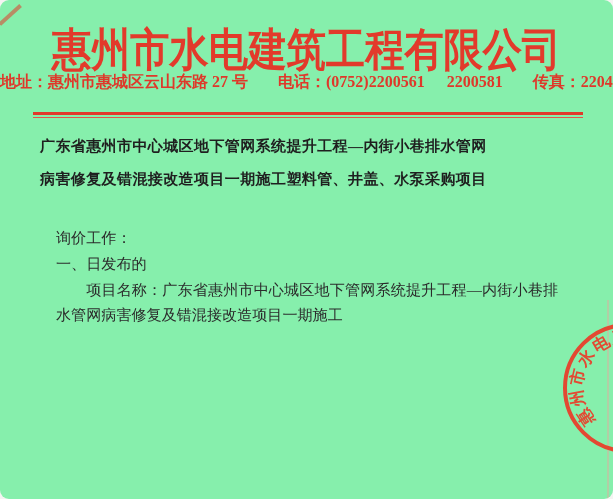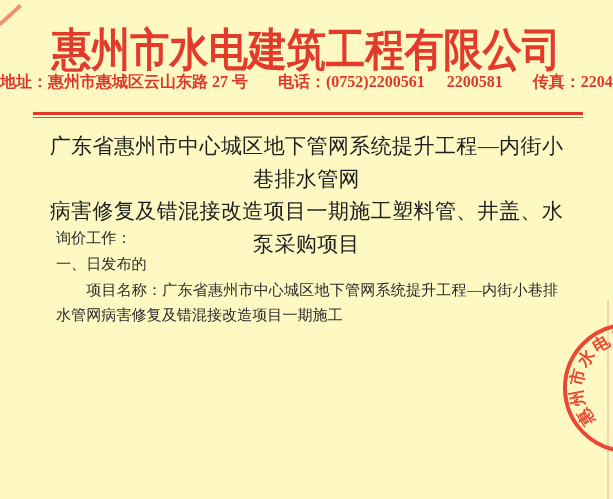--- a/index.html
+++ b/index.html
@@ -3,21 +3,21 @@
 <meta charset="utf-8">
 <style>
   html,body{margin:0;padding:0;}
   body{
     width:613px;height:499px;
     background:#f4f4f2;
     font-family:"Liberation Serif","DejaVu Serif",serif;
   }
   .page{
     position:relative;width:613px;height:499px;
-    background:#fef9c3;overflow:hidden;
+    background:#86efac;overflow:hidden;border-radius:9px;
   }
   
   .company-name{
     position:absolute;top:24px;left:0;width:613px;
     text-align:center;
     font-size:45px;font-weight:700;line-height:52px;
     color:#e23a2b;
     transform:scaleX(0.87);transform-origin:50% 50%;
     letter-spacing:0px;white-space:nowrap;
   }
@@ -32,22 +32,22 @@
     position:absolute;top:112px;left:33px;width:550px;height:2.6px;
     background:#e0392b;
   }
   .rule-thin{
     position:absolute;top:116.6px;left:33px;width:550px;height:1.4px;
     background:#e4554a;
   }
   
   .doc-title{
     position:absolute;top:130px;left:40px;width:533px;
-    text-align:center;color:#1f1f1f;
-    font-size:21px;font-weight:400;line-height:32.5px;
+    text-align:left;color:#1f1f1f;
+    font-size:15px;font-weight:700;line-height:32.5px;
     letter-spacing:0.4px;
   }
   
   .body-text{
     position:absolute;top:226px;left:56px;width:502px;
     color:#2b2b2b;font-size:15.1px;line-height:25.8px;
     text-align:justify;
   }
   .body-text p{margin:0;}
   .indent{text-indent:2em;}

